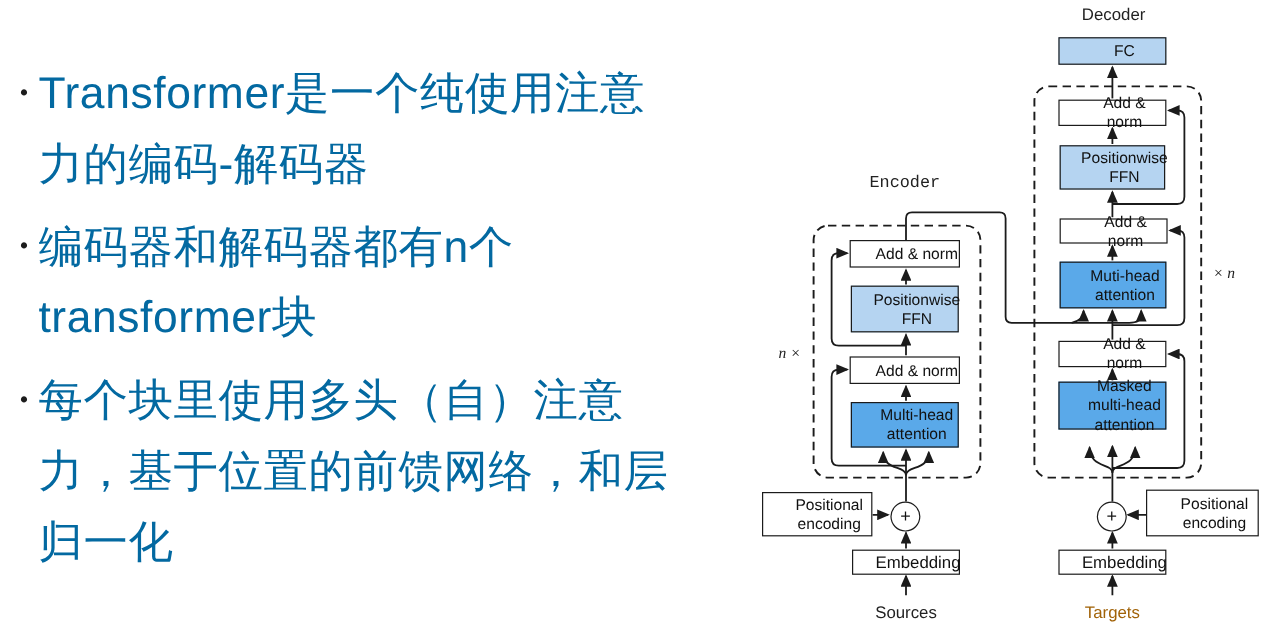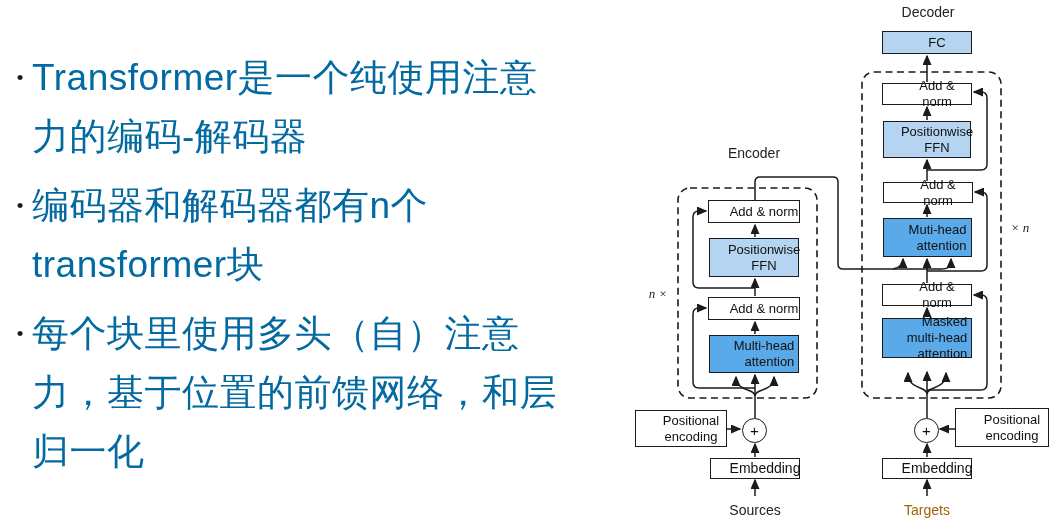--- a/index.html
+++ b/index.html
@@ -16,21 +16,21 @@
                color:#0369a1;white-space:pre-line;letter-spacing:0.5px;}
 
   
   .diagram{position:absolute;left:615px;top:0;width:440px;height:523px;}
   .diagram svg{position:absolute;left:0;top:0;}
   .box{position:absolute;box-sizing:border-box;border:1.5px solid #1b1b1b;
        background:#ffffff;display:flex;align-items:center;justify-content:center;
        text-align:center;font-size:13px;line-height:1.22;white-space:pre-line;
        color:#111;padding-left:20px;}
   .blue-light{background:var(--light-blue,#b5d4f1);}
-  .blue-mid{background:var(--medium-blue,#5aa9e9);text-align:right;}
+  .blue-mid{background:var(--medium-blue,#5aa9e9);}
   .plus-circle{position:absolute;box-sizing:border-box;width:25px;height:25px;
        border:1.5px solid #1b1b1b;border-radius:50%;background:#fff;
        display:flex;align-items:center;justify-content:center;
        font-size:15px;color:#111;}
   .dlabel{position:absolute;transform:translateX(-50%);font-size:14px;
        color:#222;white-space:nowrap;}
   .repeat-label{position:absolute;transform:translateX(-50%);
        font-family:"Liberation Serif",serif;font-style:italic;
        font-size:13px;color:#222;white-space:nowrap;}
   .faded{color:#a16207;}
@@ -100,21 +100,21 @@
       <path d="M312 120 L312 107" marker-end="url(#ah)"></path>
       <path d="M312 82 L312 56" marker-end="url(#ah)"></path>
 
       <path d="M312 170 L366 170 Q372 170 372 164 L372 98 Q372 92 366 92 L359 92" marker-end="url(#ah)"></path>
       <path d="M312 271 L366 271 Q372 271 372 265 L372 198 Q372 192 366 192 L360 192" marker-end="url(#ah)"></path>
       <path d="M312 390 L366 390 Q372 390 372 384 L372 301 Q372 295 366 295 L359 295" marker-end="url(#ah)"></path>
     </g>
   </svg>
 
   <span class="dlabel" style="left:313px;top:4px;">Decoder</span>
-  <span class="dlabel" style="left:139px;top:145px;">Encoder</span>
+  <span class="dlabel" style="left:139px;top:145px;font-family:Liberation Mono, monospace;">Encoder</span>
 
   <div class="box blue-light" style="left:267px;top:31px;width:90px;height:23px;">FC</div>
   <div class="box" style="left:267px;top:83px;width:90px;height:22px;">Add &amp; norm</div>
   <div class="box blue-light" style="left:268px;top:121px;width:88px;height:37px;">Positionwise
 FFN</div>
   <div class="box" style="left:268px;top:182px;width:90px;height:21px;">Add &amp; norm</div>
   <div class="box blue-mid" style="left:268px;top:218px;width:89px;height:39px;">Muti-head
 attention</div>
   <span class="repeat-label" style="left:405px;top:220px;">× n</span>
   <div class="box" style="left:267px;top:284px;width:90px;height:22px;">Add &amp; norm</div>

